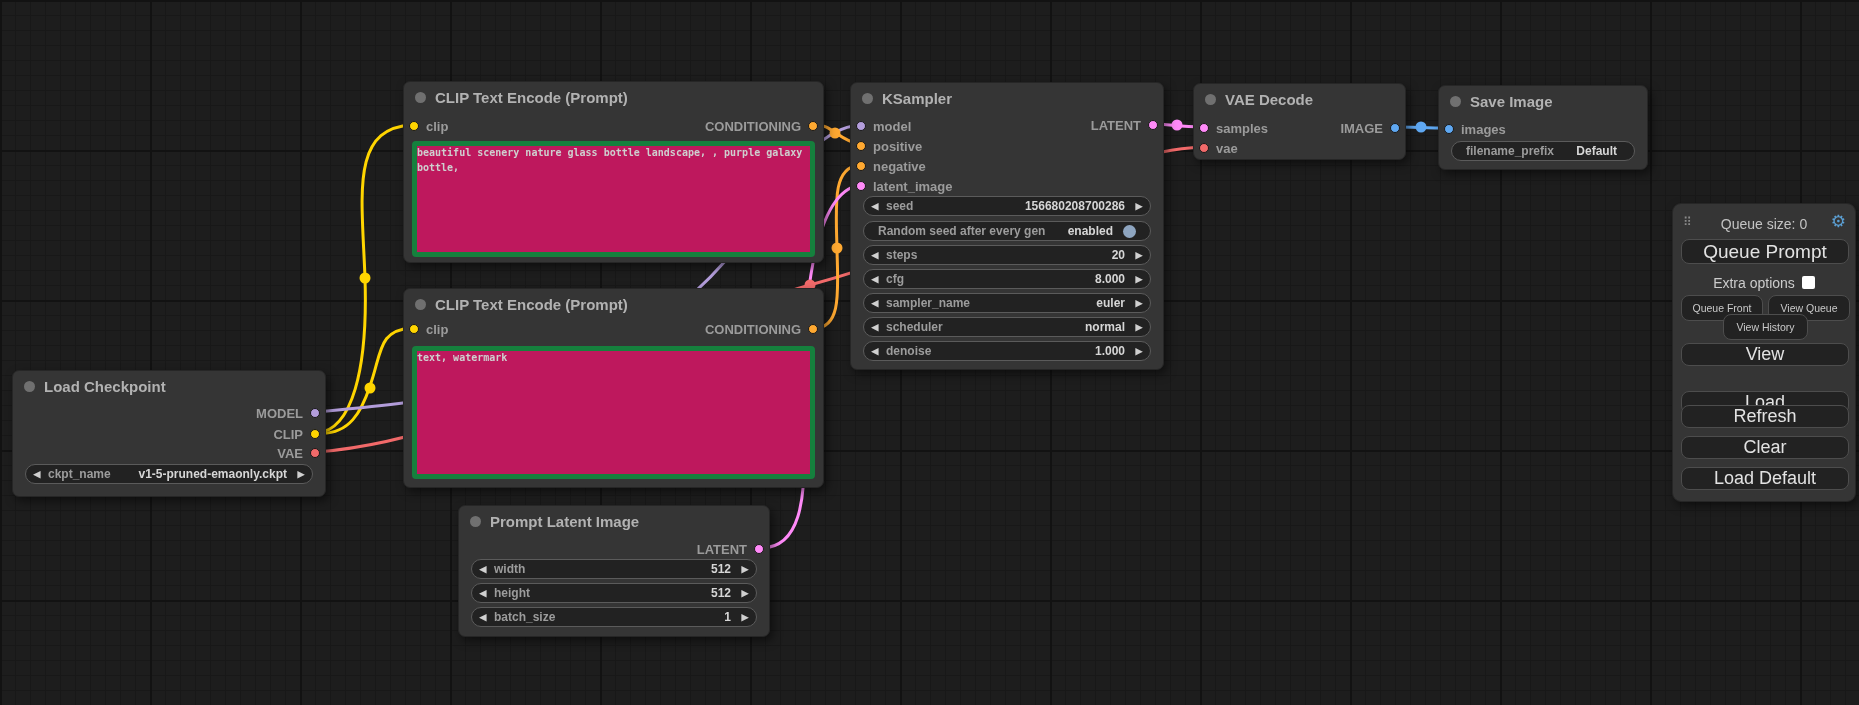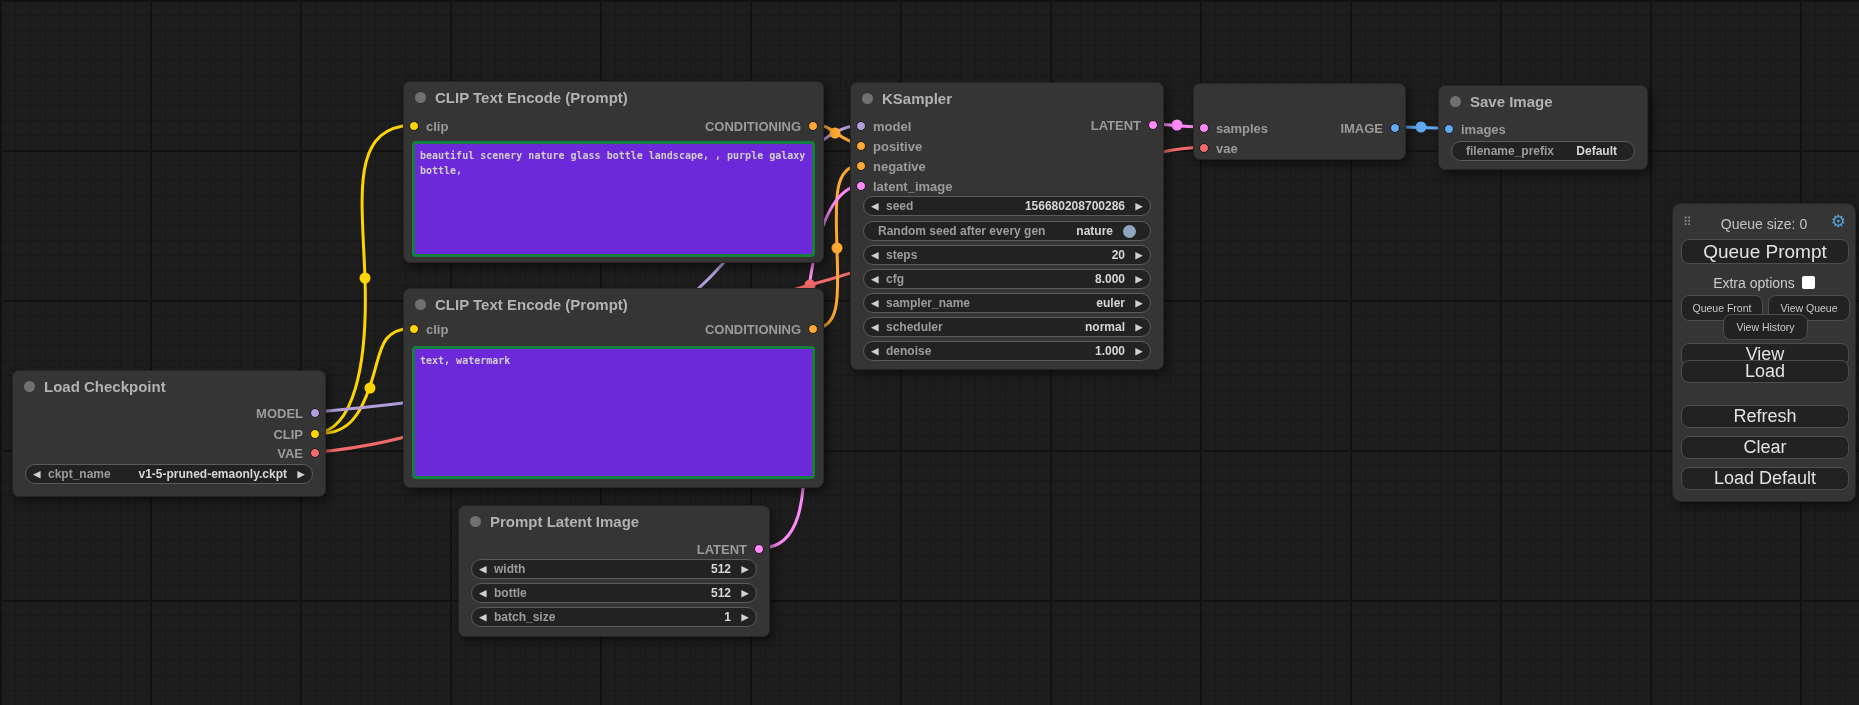--- a/index.html
+++ b/index.html
@@ -32,23 +32,23 @@
     position:absolute;left:12px;right:12px;height:20px;box-sizing:border-box;
     background:#222;border:1px solid #5b5b5b;border-radius:10px;
     display:flex;align-items:center;font-size:12px;color:#9c9c9c;overflow:hidden;
   }
   .warr{width:22px;text-align:center;font-size:9px;color:#d0d0d0;flex:0 0 auto;cursor:pointer;}
   .wlabel{flex:0 1 auto;white-space:nowrap;}
   .wvalue{flex:1 1 auto;text-align:right;color:#d6d6d6;white-space:nowrap;padding-right:3px;}
   .widget.noarr{padding:0 14px;}
   .togdot{width:13px;height:13px;border-radius:50%;margin-left:7px;flex:0 0 auto;}
   .nodetext{
-    position:absolute;left:8px;right:8px;background:#6d28d9;border:3px solid #15803d;border-radius:4px;
+    position:absolute;left:8px;right:8px;background:#be185d;border:5px solid #15803d;border-radius:4px;
     font-family:"DejaVu Sans Mono", monospace;font-size:10px;line-height:1.45;color:#cfcfcf;
-    padding:5px;white-space:pre-wrap;box-sizing:border-box;overflow:hidden;
+    white-space:pre-wrap;box-sizing:border-box;overflow:hidden;
   }
   
   #menu{
     position:absolute;z-index:3;left:1672px;top:203px;width:184px;height:299px;
     background:#353535;border:1px solid #262626;border-radius:9px;
     box-shadow:3px 4px 10px rgba(0,0,0,.5);box-sizing:border-box;color:#c8c8c8;
   }
   .mhandle{position:absolute;left:10px;top:11px;font-size:12px;color:#8a8a8a;cursor:move;letter-spacing:1px;}
   .mtitle{position:absolute;left:0;right:0;top:12px;text-align:center;font-size:14px;color:#c3c3c3;}
   .mgear{position:absolute;right:9px;top:7px;font-size:17px;color:#5b9fd3;cursor:pointer;}
@@ -179,21 +179,21 @@
       <span>LATENT</span>
     </div>
     <div class="widget" style="top:113px">
       <span class="warr">◀</span>
       <span class="wlabel">seed</span>
       <span class="wvalue">156680208700286</span>
       <span class="warr">▶</span>
     </div>
     <div class="widget noarr" style="top:138px">
       <span class="wlabel">Random seed after every gen</span>
-      <span class="wvalue">nature</span>
+      <span class="wvalue">enabled</span>
       <span class="togdot" style="background: rgb(142, 165, 192);"></span>
     </div>
     <div class="widget" style="top:162px">
       <span class="warr">◀</span>
       <span class="wlabel">steps</span>
       <span class="wvalue">20</span>
       <span class="warr">▶</span>
     </div>
     <div class="widget" style="top:186px">
       <span class="warr">◀</span>
@@ -215,20 +215,24 @@
     </div>
     <div class="widget" style="top:258px">
       <span class="warr">◀</span>
       <span class="wlabel">denoise</span>
       <span class="wvalue">1.000</span>
       <span class="warr">▶</span>
     </div>
   </div>
 
   <div class="node" style="left:1193px;top:83px;width:213px;height:77px;">
+    <div class="ntitle">
+      <span class="tdot"></span>
+      <span class="ttext">VAE Decode</span>
+    </div>
     <div class="slot in" style="top:35px">
       <span class="sdot" style="background: rgb(255, 138, 248);"></span>
       <span>samples</span>
     </div>
     <div class="slot in" style="top:55px">
       <span class="sdot" style="background: rgb(242, 106, 106);"></span>
       <span>vae</span>
     </div>
     <div class="slot out" style="top:35px">
       <span class="sdot" style="background: rgb(95, 168, 242);"></span>
@@ -261,21 +265,21 @@
       <span>LATENT</span>
     </div>
     <div class="widget" style="top:53px">
       <span class="warr">◀</span>
       <span class="wlabel">width</span>
       <span class="wvalue">512</span>
       <span class="warr">▶</span>
     </div>
     <div class="widget" style="top:77px">
       <span class="warr">◀</span>
-      <span class="wlabel">bottle</span>
+      <span class="wlabel">height</span>
       <span class="wvalue">512</span>
       <span class="warr">▶</span>
     </div>
     <div class="widget" style="top:101px">
       <span class="warr">◀</span>
       <span class="wlabel">batch_size</span>
       <span class="wvalue">1</span>
       <span class="warr">▶</span>
     </div>
   </div>
@@ -286,19 +290,19 @@
     <span class="mgear">⚙</span>
     <div class="mbtn primary">Queue Prompt</div>
     <div class="extraopt">
       <span>Extra options</span>
       <span class="checkbox"></span>
     </div>
     <div class="sbtn" style="left:8px;top:91px;width:82px;">Queue Front</div>
     <div class="sbtn" style="left:95px;top:91px;width:82px;text-align:center;">View Queue</div>
     <div class="sbtn" style="left:50px;top:110px;width:85px;">View History</div>
     <div class="mbtn" style="top:139px">View</div>
-    <div class="mbtn" style="top:156px">Load</div>
+    <div class="mbtn" style="top:187px">Load</div>
     <div class="mbtn" style="top:201px">Refresh</div>
     <div class="mbtn" style="top:232px">Clear</div>
     <div class="mbtn" style="top:263px">Load Default</div>
   </div>
 
 </div>
 
 </body></html>

